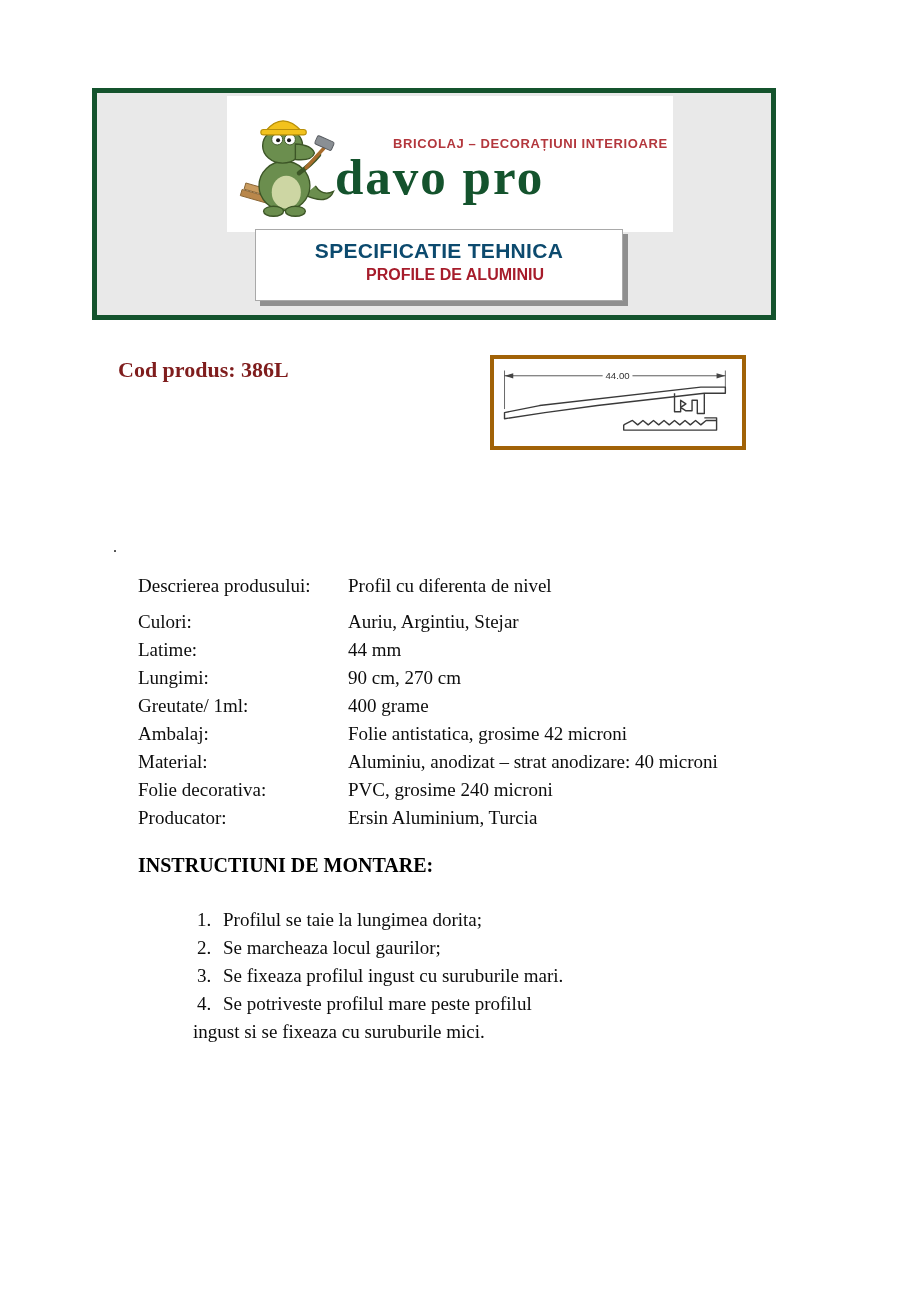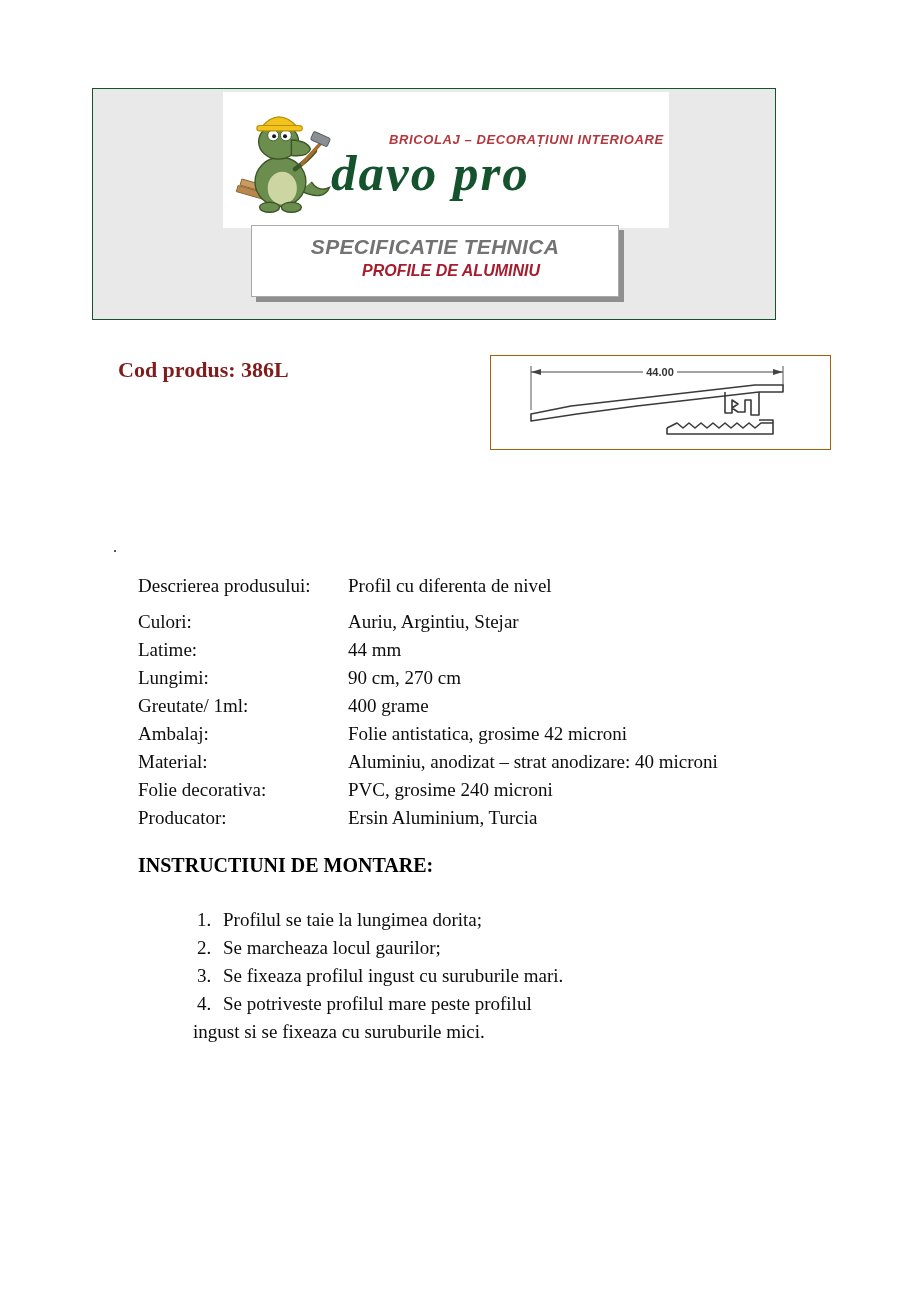--- a/index.html
+++ b/index.html
@@ -16,23 +16,22 @@
     color: #111111;
     overflow: hidden;
   }
 
   
   .header-box {
     position: absolute;
     left: 92px; top: 88px;
     width: 684px; height: 232px;
     background: #e9e9e9;
-    border: 1px solid #14532d;
+    border: 5px solid #14532d;
     box-sizing: border-box;
-    font-style: italic;
   }
   .logo-area {
     position: absolute;
     left: 130px; top: 3px;
     width: 446px; height: 136px;
     background: #ffffff;
   }
   .mascot {
     position: absolute;
     left: 12px; top: 6px;
@@ -71,21 +70,21 @@
     border: 1px solid #a9a9a9;
     box-shadow: 5px 5px 0 #8f8f8f;
     box-sizing: border-box;
     text-align: center;
     font-family: "Liberation Sans", sans-serif;
   }
   .doc-title {
     margin-top: 9px;
     font-size: 21px;
     font-weight: bold;
-    color: #737373;
+    color: #0c4a6e;
     letter-spacing: 0.3px;
   }
   .doc-subtitle {
     margin-top: 3px;
     font-size: 16px;
     font-weight: bold;
     color: #a61c2b;
     padding-left: 32px;
   }
 
@@ -93,25 +92,24 @@
   .product-code {
     position: absolute;
     left: 118px; top: 357px;
     font-size: 22px;
     font-weight: bold;
     color: #7f1d1d;
   }
   .drawing-box {
     position: absolute;
     left: 490px; top: 355px;
-    width: 341px; height: 95px;
-    background: #ffffff;
-    border: 1px solid #a16207;
+    width: 256px; height: 95px;
+    background: #ffffff;
+    border: 4px solid #a16207;
     box-sizing: border-box;
-    font-weight: bold;
   }
   .drawing-box svg { width: 100%; height: 100%; display: block; }
   .dim-text {
     font-family: "Liberation Sans", sans-serif;
     font-size: 11px;
     fill: #333333;
   }
   .stray-dot {
     position: absolute;
     left: 113px; top: 538px;

